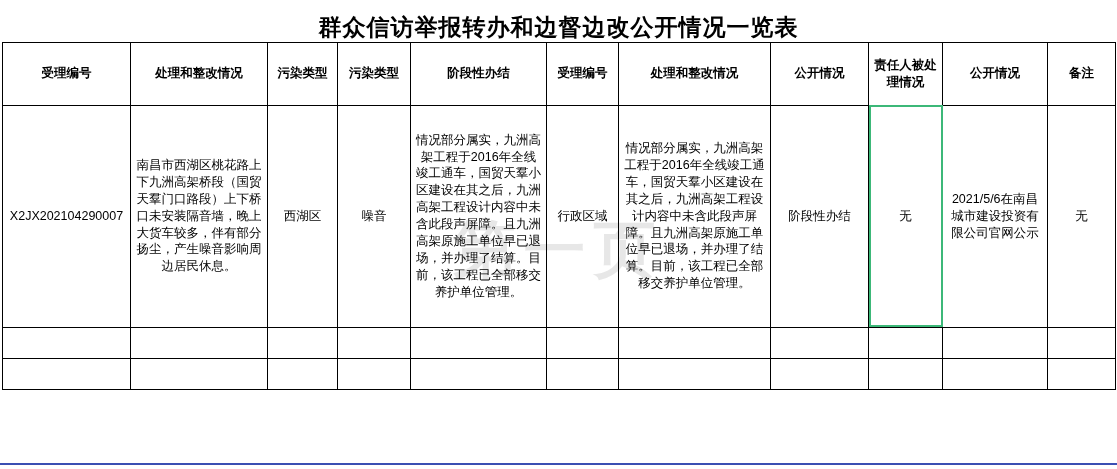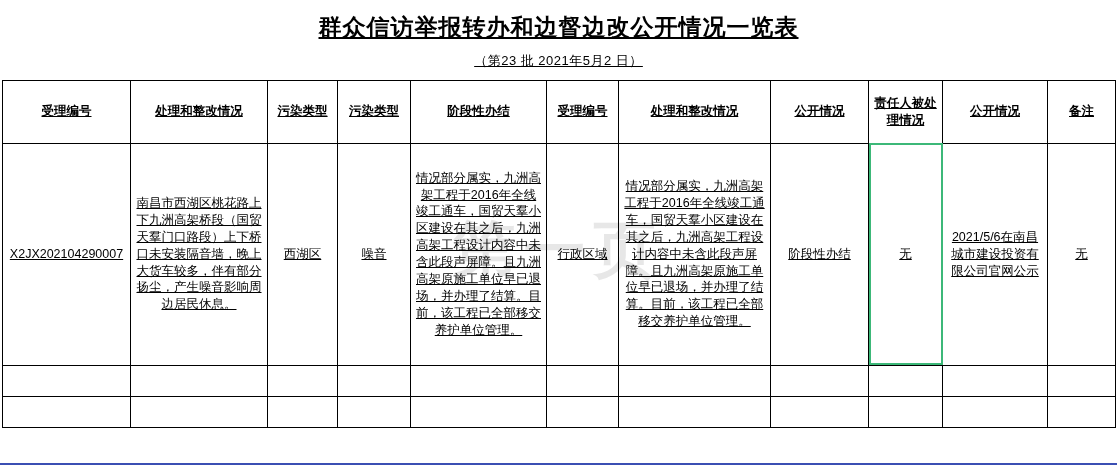--- a/index.html
+++ b/index.html
@@ -13,21 +13,20 @@
     font-family: "Liberation Sans", "DejaVu Sans", sans-serif;
     color: #000000;
     overflow: hidden;
     position: relative;
   }
   .page {
     position: relative;
     width: 1117px;
     height: 469px;
     box-sizing: border-box;
-    text-decoration: underline;
   }
   .doc-title {
     text-align: center;
     font-size: 23px;
     font-weight: bold;
     letter-spacing: 1px;
     padding-top: 14px;
     line-height: 1.2;
   }
   .doc-subtitle {
@@ -104,21 +103,20 @@
   col.c8 { width: 74px; }
   col.c9 { width: 105px; }
   col.c10 { width: 68px; }
 </style>
 </head>
 <body>
 
 <div class="page">
 
   <div class="doc-title">群众信访举报转办和边督边改公开情况一览表</div>
-  <div class="doc-subtitle">（第23 批  2021年5月2 日）</div>
 
   <div class="watermark">第一页</div>
 
   <table class="sheet">
     <colgroup>
       <col class="c0">
         <col class="c1">
         <col class="c2">
         <col class="c3">
         <col class="c4">

